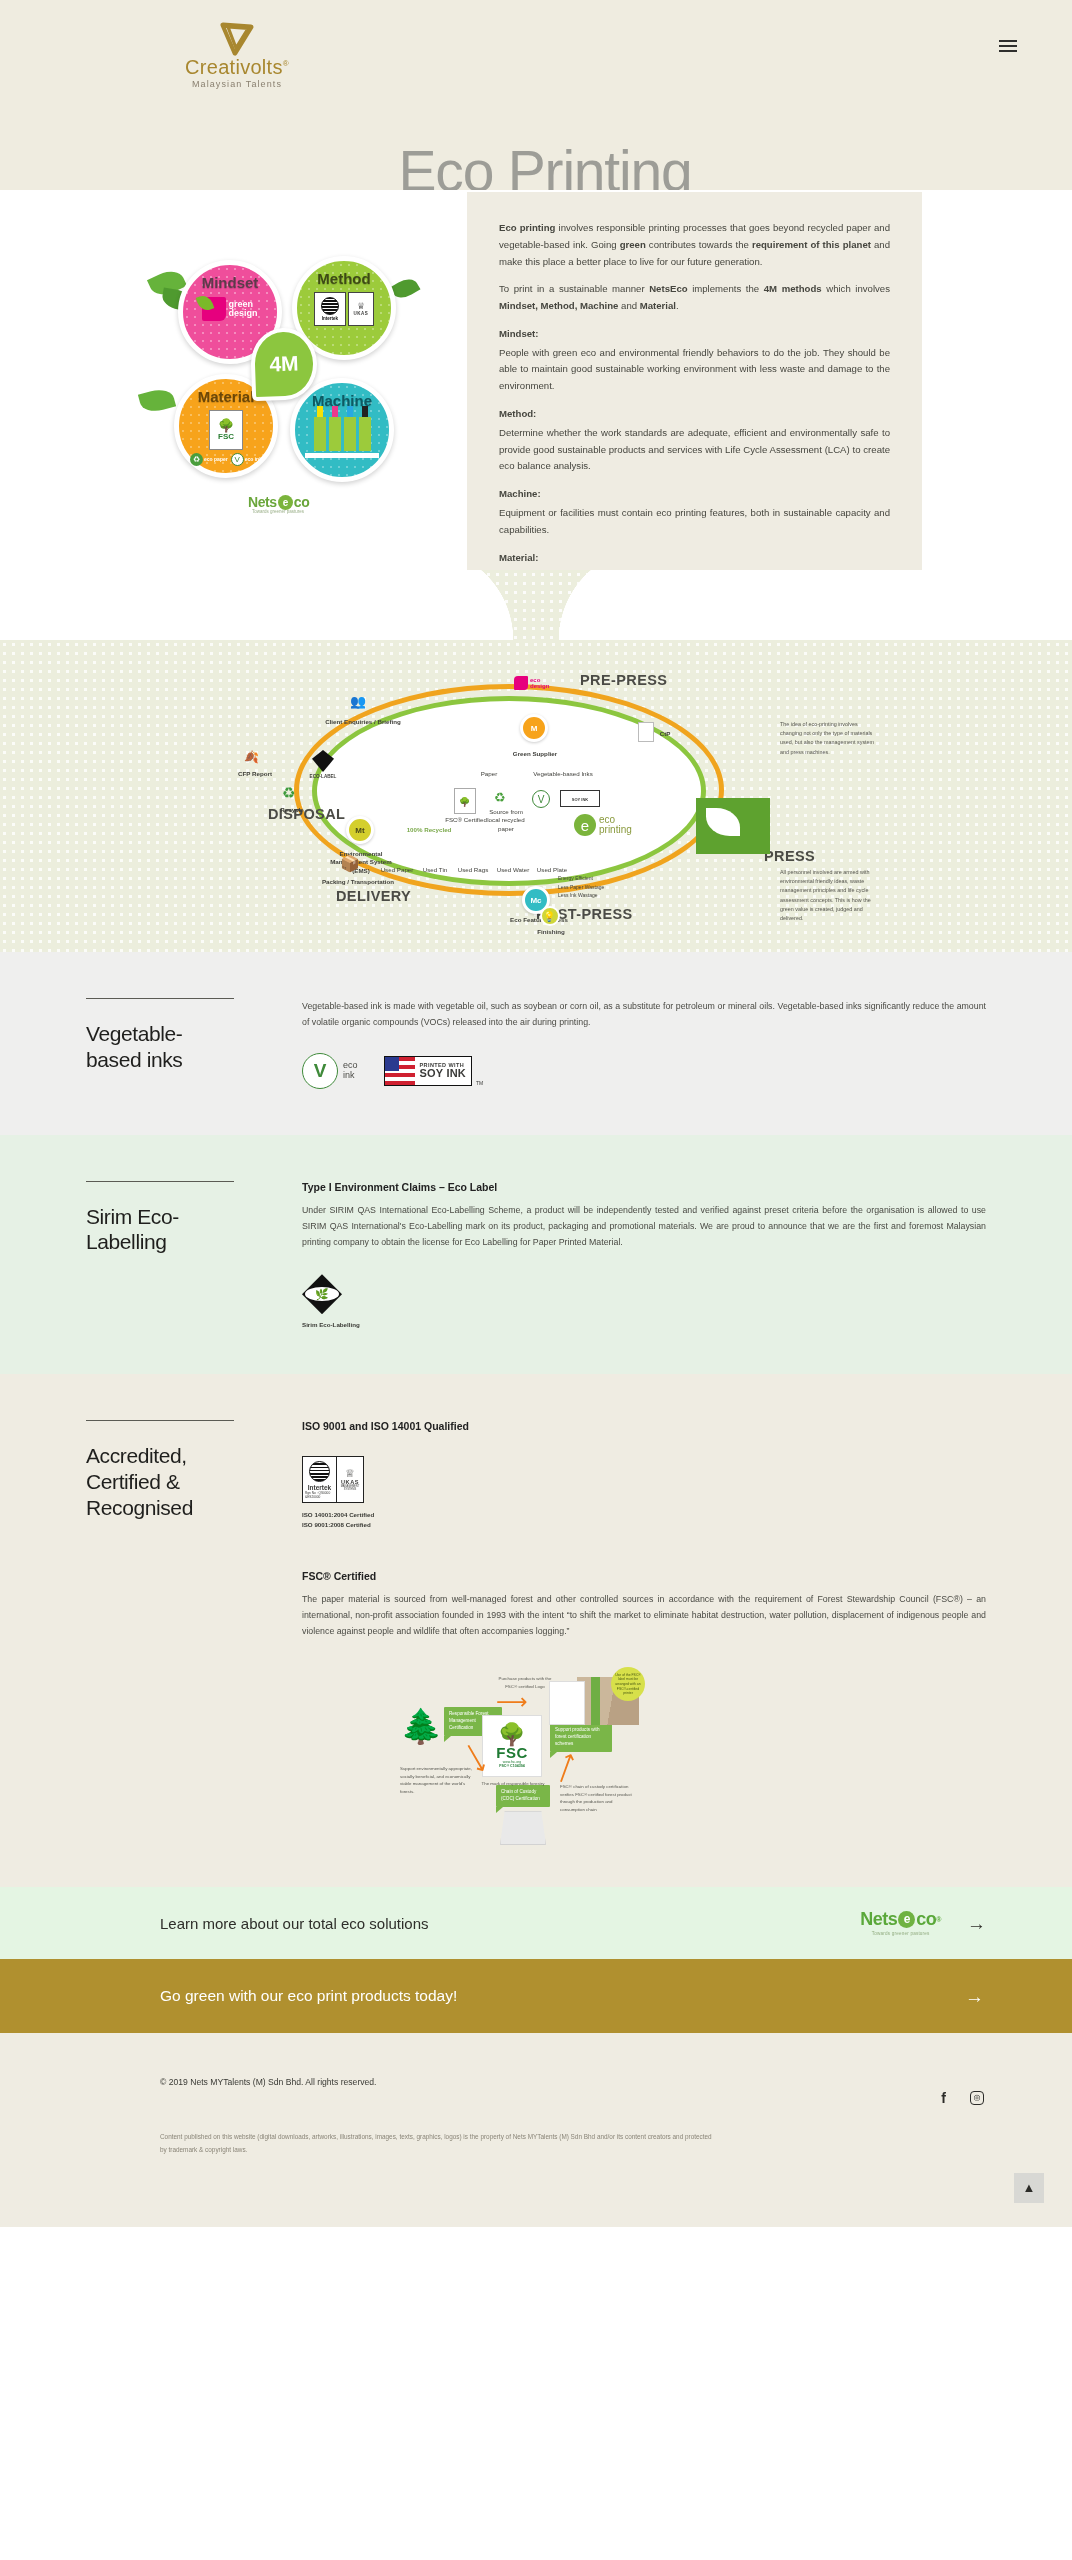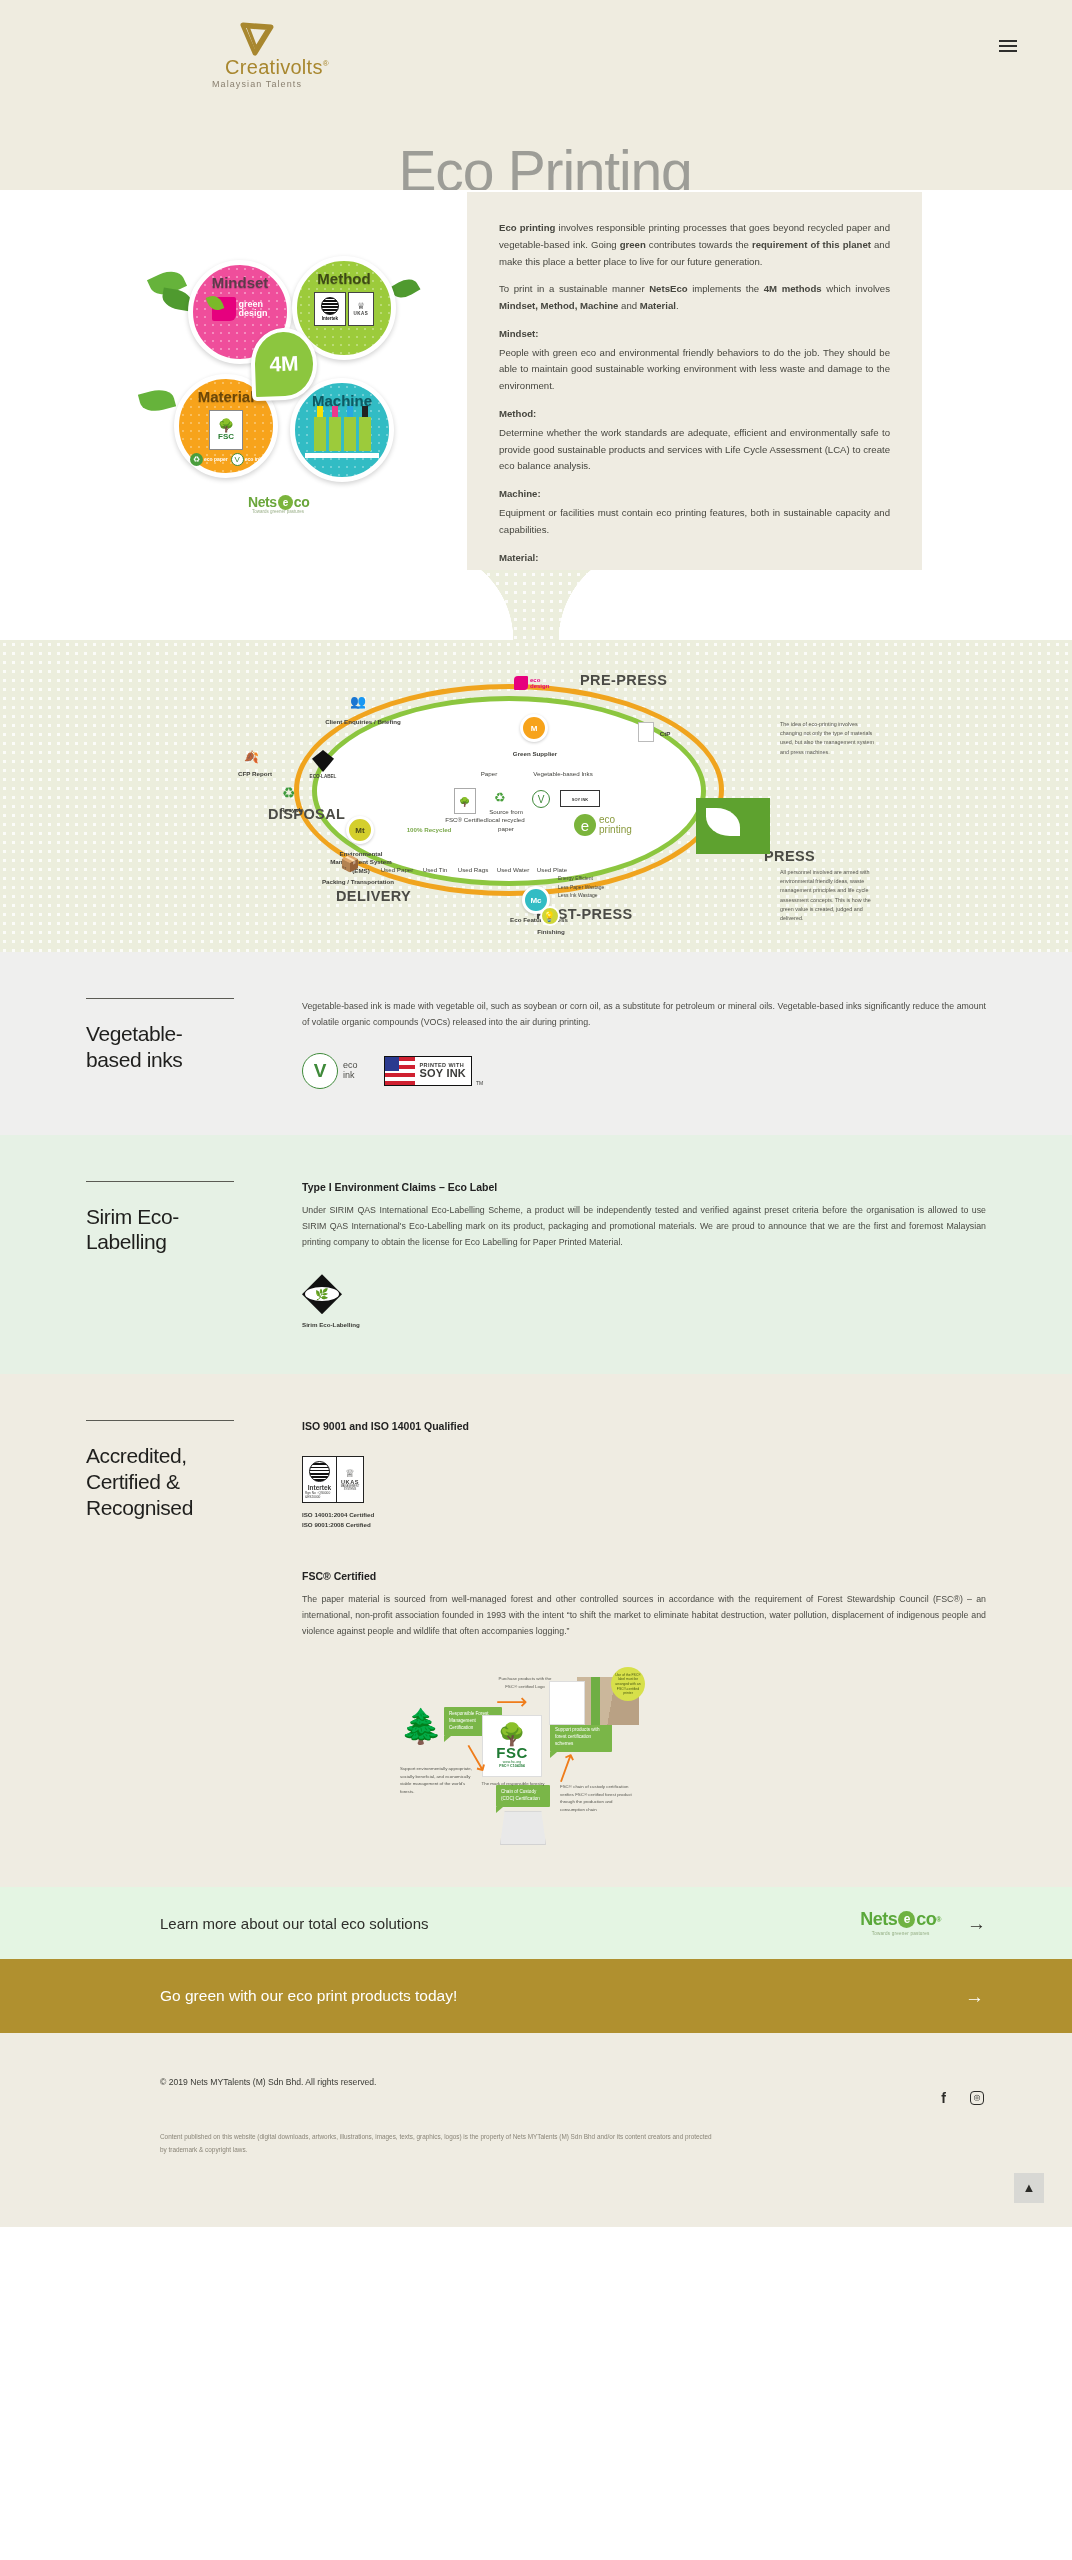--- a/index.html
+++ b/index.html
@@ -23,21 +23,20 @@
     display:flex; align-items:flex-start; justify-content:space-between;
     padding:22px 55px 0 185px;
   }
   .logo { display:flex; flex-direction:column; align-items:center; line-height:1; }
   .logo-mark { width:40px; height:34px; position:relative; }
   .logo-mark svg { display:block; }
   .logo-word {
     font-family:"Liberation Sans", sans-serif;
     font-size:20px; color:#a8872f; letter-spacing:.3px; margin-top:1px;
     font-weight:400;
-    margin-left:40px;
   }
   .logo-word sup { font-size:8px; vertical-align:super; }
   .logo-sub {
     font-size:9px; color:#8a8070; letter-spacing:1.1px; margin-top:3px;
   }
   .hamburger { display:flex; flex-direction:column; gap:3px; cursor:pointer; padding-top:18px; }
   .hamburger span { display:block; width:18px; height:2px; background:#2f2f2d; }
   .hero-title-wrap{
     position:absolute; left:0; right:0; bottom:0; height:70px; overflow:visible;
   }
@@ -70,21 +69,21 @@
   .intro-card p b { font-weight:bold; }
   .intro-card p.head { margin-bottom:2px; font-weight:bold; }
   .intro-card p.quote { font-style:italic; }
 
   
   .circ { position:absolute; border-radius:50%; display:flex; flex-direction:column;
           align-items:center; justify-content:flex-start;
           box-shadow:0 2px 5px rgba(0,0,0,.18); border:5px solid #fff; }
   .circ .cap { font-size:15px; font-weight:bold; color:#fff; margin-top:9px;
                text-shadow:0 1px 1px rgba(0,0,0,.18); }
-  .c-mind { width:104px; height:104px; left:48px; top:10px; background:#ef4e9b;
+  .c-mind { width:104px; height:104px; left:38px; top:10px; background:#ef4e9b;
             background-image:radial-gradient(circle, rgba(255,255,255,.35) 1px, transparent 1.2px);
             background-size:8px 8px; }
   .c-meth { width:104px; height:104px; left:152px; top:6px; background:#9ccb3b;
             background-image:radial-gradient(circle, rgba(255,255,255,.3) 1px, transparent 1.2px);
             background-size:8px 8px; }
   .c-mat { width:104px; height:104px; left:34px; top:124px; background:#f7a31b;
            background-image:radial-gradient(circle, rgba(255,255,255,.3) 1px, transparent 1.2px);
            background-size:8px 8px; }
   .c-mach { width:104px; height:104px; left:150px; top:128px; background:#32bcc4;
             background-image:radial-gradient(circle, rgba(255,255,255,.3) 1px, transparent 1.2px);

